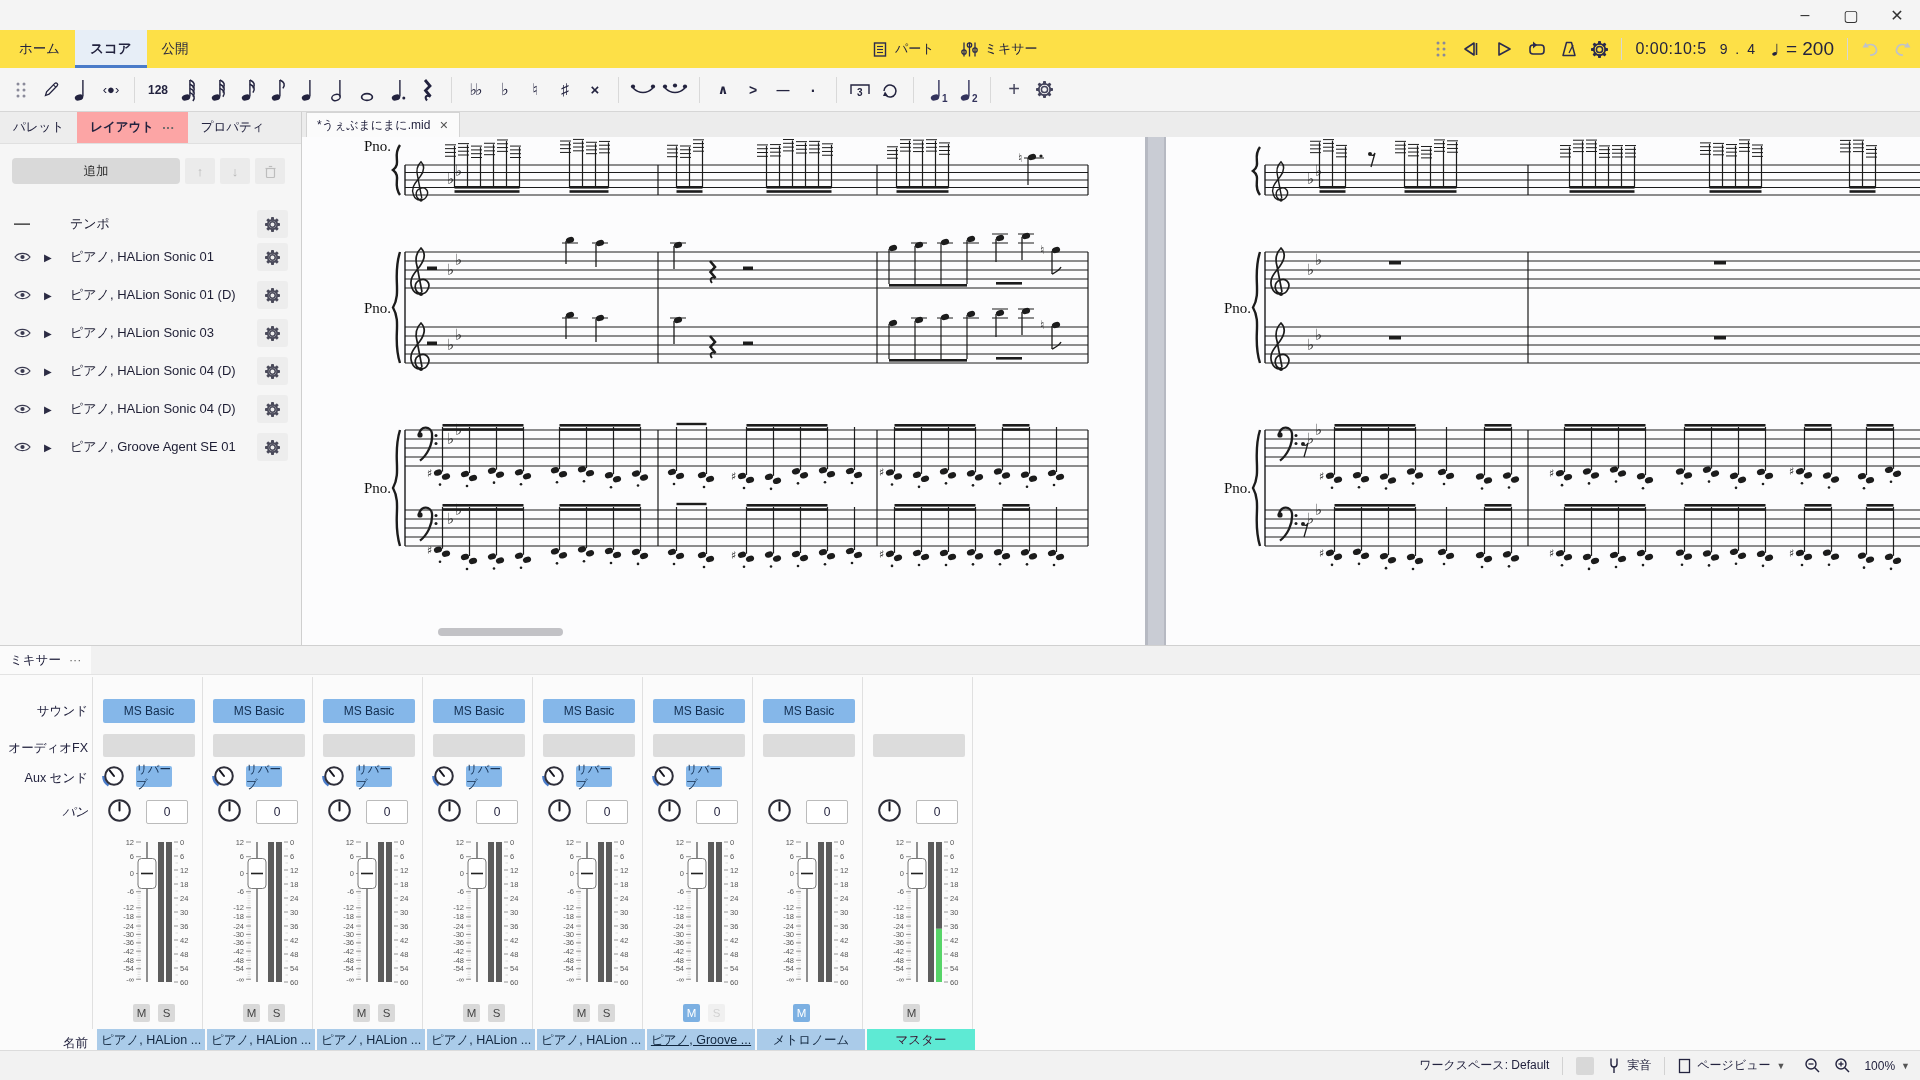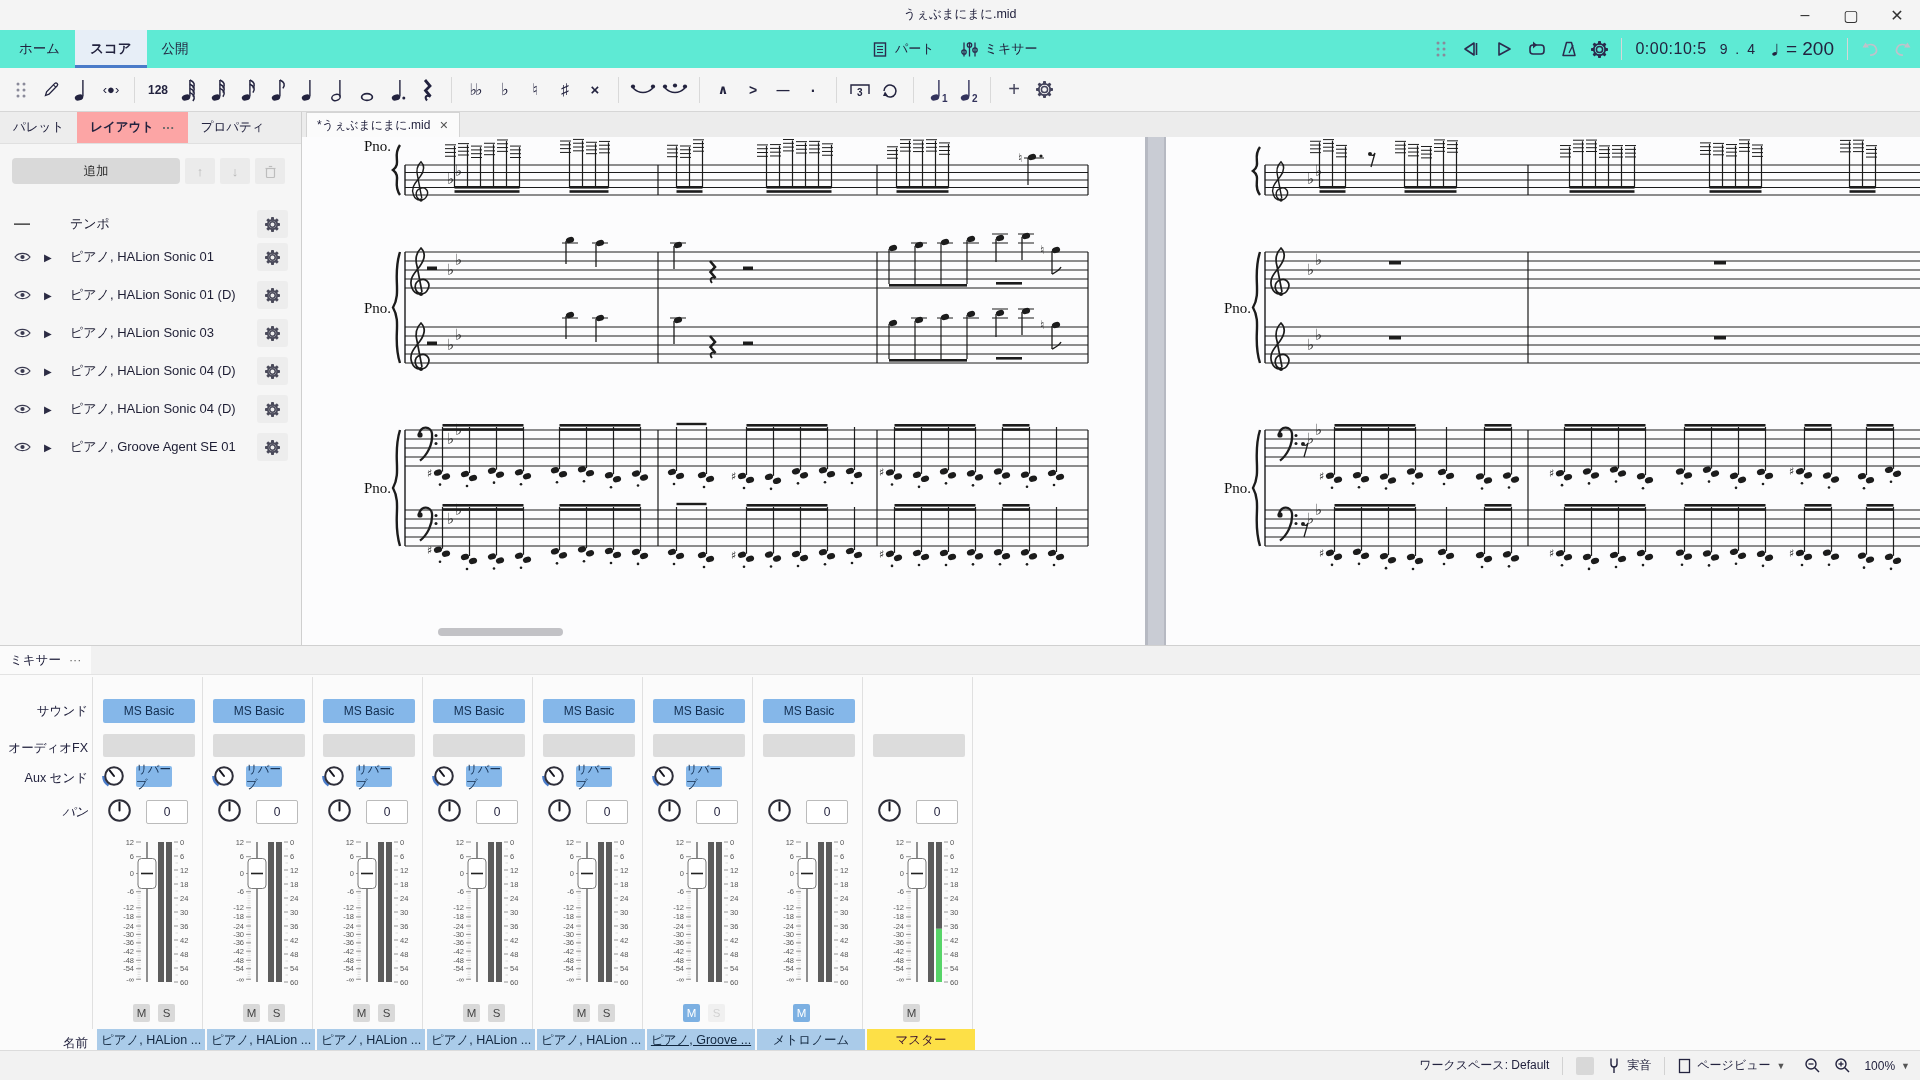--- a/index.html
+++ b/index.html
@@ -8,21 +8,21 @@
   .abs{position:absolute;}
   svg{display:block;}
   
   #titlebar{left:0;top:0;width:1920px;height:30px;background:#f4f4f4;}
   #menubar{left:2px;top:0;height:30px;display:flex;align-items:center;}
   .menu-item{font-size:12.5px;padding:0 9px;line-height:30px;white-space:nowrap;}
   #title-center{left:600px;top:0;width:720px;text-align:center;line-height:29px;font-size:12.5px;}
   #win-controls{right:0;top:0;height:30px;display:flex;}
   .win-btn{width:46px;height:30px;display:flex;align-items:center;justify-content:center;color:#333;}
   
-  #tabrow{left:0;top:30px;width:1920px;height:38px;background:#5eead4;}
+  #tabrow{left:0;top:30px;width:1920px;height:38px;background:#fde047;}
   #ws-tabs{left:4px;top:0;height:38px;display:flex;}
   .ws-tab{display:flex;align-items:center;height:38px;padding:0 15px;font-size:13.5px;cursor:default;}
   .ws-tab.active{background:#e7eef7;box-shadow:inset 0 -3px 0 #4a7bc9;font-weight:bold;}
   #view-btns{left:872px;top:0;height:38px;display:flex;align-items:center;gap:26px;}
   .view-btn{display:flex;align-items:center;gap:7px;font-size:13px;}
   #playback{right:8px;top:0;height:38px;display:flex;align-items:center;gap:13px;}
   .pb-sep{width:1px;height:22px;background:#d7d7d7;}
   #pb-time{font-size:16px;letter-spacing:.5px;}
   #pb-beat{font-size:14px;letter-spacing:2px;}
   #pb-tempo{font-size:19px;display:flex;align-items:center;gap:4px;}
@@ -65,34 +65,33 @@
   .rev-btn{position:absolute;left:40px;top:92px;width:36px;height:21px;background:#85b7e9;border-radius:2px;
            display:flex;align-items:center;justify-content:center;font-size:11.5px;color:#112c4e;}
   .pan-box{position:absolute;left:50px;top:126px;width:40px;height:22px;background:#fff;border:1px solid #bbb;border-radius:2px;
            display:flex;align-items:center;justify-content:center;font-size:12px;}
   .ms-btn{position:absolute;top:330px;width:17px;height:18px;background:#d9d9d9;border-radius:2px;color:#444;
           display:flex;align-items:center;justify-content:center;font-size:11.5px;}
   .ms-btn.on{background:#7cb0e2;color:#fff;}
   .ms-btn.dis{background:#f0f0f0;color:#d2d2d2;}
   .name-cell{position:absolute;top:1028px;height:22px;display:flex;align-items:center;justify-content:center;
              font-size:12.5px;color:#12273f;background:#aacbe9;}
-  .name-cell.master{background:#fde047;color:#3c1230;}
+  .name-cell.master{background:#5eead4;color:#3c1230;}
   
   #statusbar{left:0;top:1050px;width:1920px;height:30px;background:#f2f2f2;border-top:1px solid #dcdcdc;box-sizing:border-box;}
   #status-right{right:10px;top:0;height:29px;display:flex;align-items:center;gap:13px;font-size:12px;color:#23233f;}
   .st-sep{width:1px;height:18px;background:#d2d2d2;}
   .st-item{display:flex;align-items:center;gap:6px;}
   .swatch{width:18px;height:18px;background:#d8d8d8;border-radius:2px;}
   .caret{font-size:9px;color:#555;}
 </style>
 </head>
 <body>
 
 <div id="titlebar" class="abs">
-  <div id="title-center" class="abs">うぇぶまにまに.mid</div>
   <div id="win-controls" class="abs">
       <div class="win-btn">–</div>
       <div class="win-btn">▢</div>
       <div class="win-btn">✕</div>
     </div>
 </div>
 
 <div id="tabrow" class="abs">
   <div id="ws-tabs" class="abs">
       <div class="ws-tab">ホーム</div>

